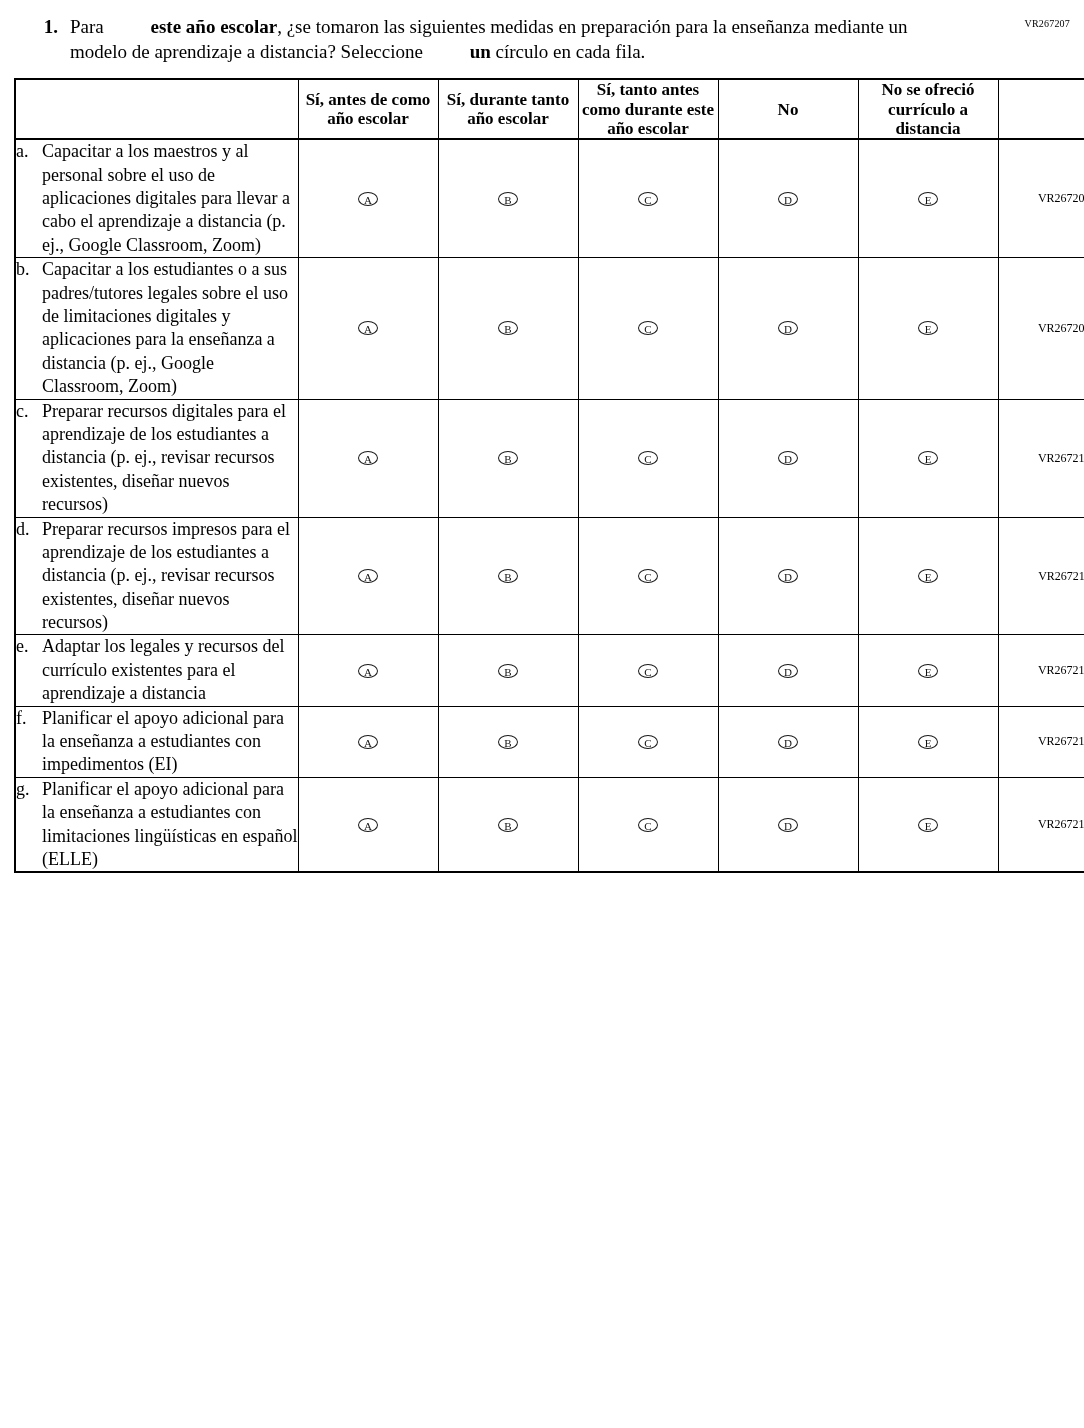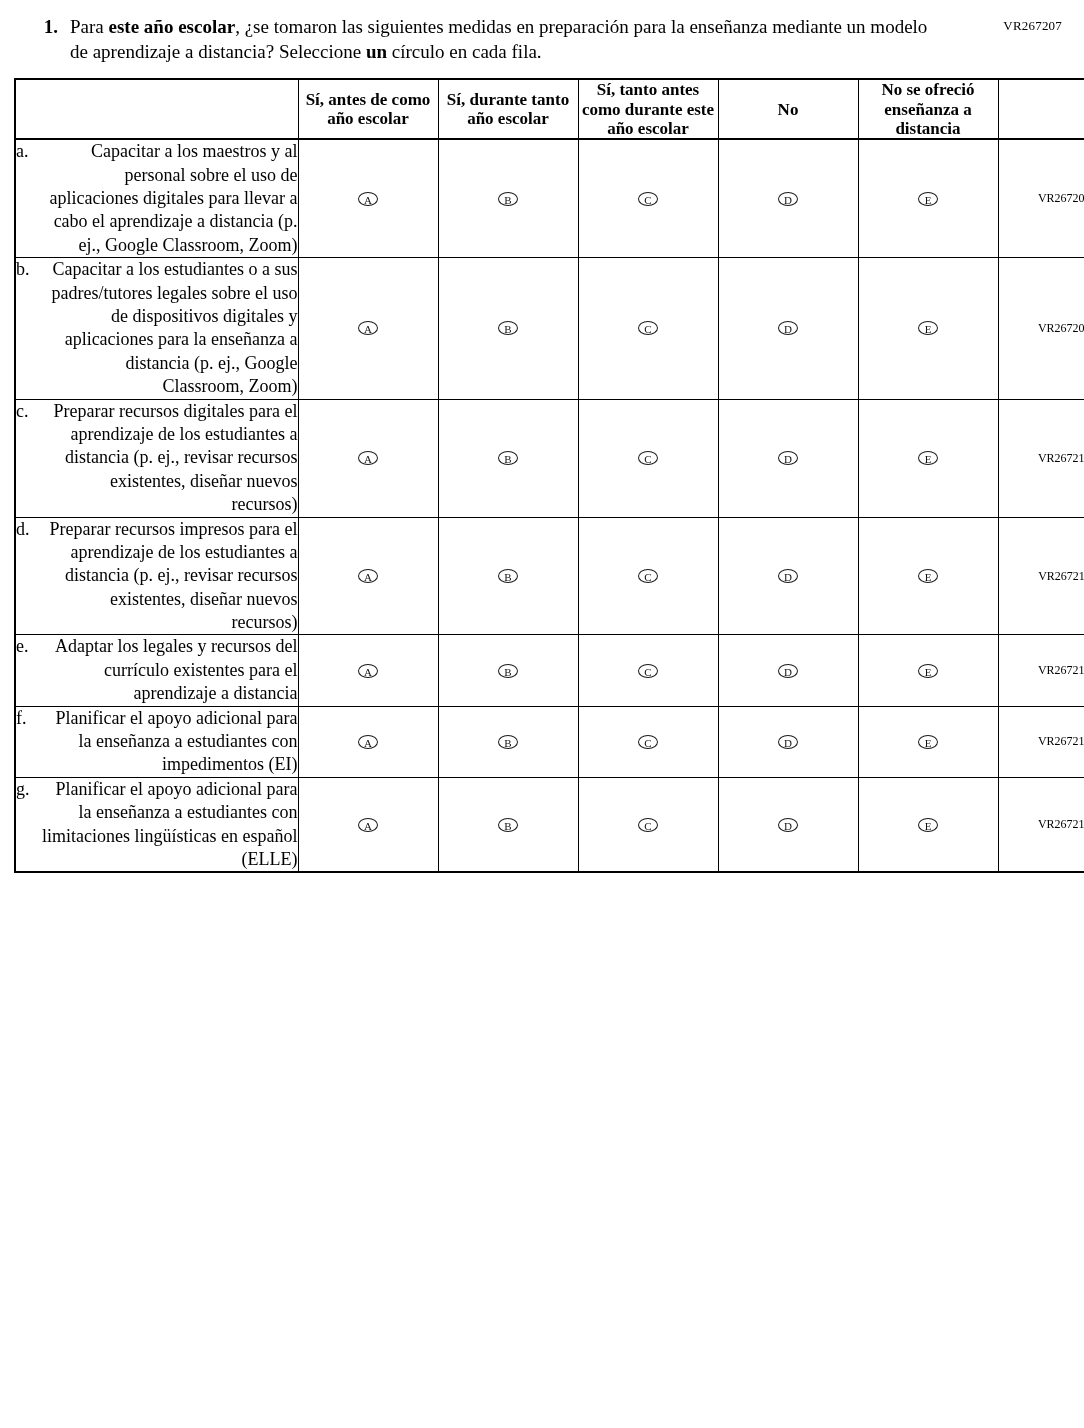--- a/index.html
+++ b/index.html
@@ -17,22 +17,22 @@
   .page {
     position: relative;
     width: 1084px;
     height: 1428px;
     box-sizing: border-box;
     padding: 0 14px;
   }
   .corner-id {
     position: absolute;
     top: 4px;
-    right: 22px;
-    font-size: 13px;
+    right: 14px;
+    font-size: 10px;
     font-family: "Liberation Serif", serif;
     letter-spacing: 0.2px;
   }
   .question {
     display: flex;
     align-items: flex-start;
     margin: 14px 0 0 0;
     padding-right: 120px;
   }
   .q-num {
@@ -42,21 +42,21 @@
     text-align: right;
     padding-right: 12px;
     flex: 0 0 auto;
     line-height: 1.32;
   }
   .q-text {
     font-size: 19px;
     line-height: 1.32;
     max-width: 880px;
   }
-  .q-text b { font-weight: bold; }
+  .q-text b { font-weight: bold; margin-left: 42px; }
 
   table.grid {
     border-collapse: collapse;
     width: 1056px;
     margin-top: 14px;
     table-layout: fixed;
   }
   table.grid td, table.grid th {
     border: 1px solid #000000;
     vertical-align: middle;
@@ -90,21 +90,20 @@
   .stem-inner {
     display: flex;
     align-items: flex-start;
   }
   .stem-letter {
     width: 26px;
     flex: 0 0 auto;
   }
   .stem-body {
     flex: 1 1 auto;
-    text-align: right;
   }
   td.opt {
     text-align: center;
     vertical-align: middle;
   }
   .bubble {
     display: inline-block;
     width: 20px;
     height: 14px;
     border: 1px solid #1a1a1a;
@@ -145,21 +144,21 @@
       <col class="col-opt">
       <col class="col-id">
     </colgroup>
     <thead>
       <tr>
         <th class="corner-cell"></th>
         <th>Sí, antes de como año escolar</th>
         <th>Sí, durante tanto año escolar</th>
         <th>Sí, tanto antes como durante este año escolar</th>
         <th>No</th>
-        <th>No se ofreció enseñanza a distancia</th>
+        <th>No se ofreció currículo a distancia</th>
         <th></th>
       </tr>
     </thead>
     <tbody id="grid-body">
         <tr>
           <td class="stem">
             <div class="stem-inner">
               <span class="stem-letter">a.</span>
               <span class="stem-body">Capacitar a los maestros y al personal sobre el uso de aplicaciones digitales para llevar a cabo el aprendizaje a distancia (p. ej., Google Classroom, Zoom)</span>
             </div>
@@ -168,21 +167,21 @@
           <td class="opt"><span class="bubble">B</span></td>
           <td class="opt"><span class="bubble">C</span></td>
           <td class="opt"><span class="bubble">D</span></td>
           <td class="opt"><span class="bubble">E</span></td>
           <td class="rowid">VR267208</td>
         </tr>
         <tr>
           <td class="stem">
             <div class="stem-inner">
               <span class="stem-letter">b.</span>
-              <span class="stem-body">Capacitar a los estudiantes o a sus padres/tutores legales sobre el uso de dispositivos digitales y aplicaciones para la enseñanza a distancia (p. ej., Google Classroom, Zoom)</span>
+              <span class="stem-body">Capacitar a los estudiantes o a sus padres/tutores legales sobre el uso de limitaciones digitales y aplicaciones para la enseñanza a distancia (p. ej., Google Classroom, Zoom)</span>
             </div>
           </td>
           <td class="opt"><span class="bubble">A</span></td>
           <td class="opt"><span class="bubble">B</span></td>
           <td class="opt"><span class="bubble">C</span></td>
           <td class="opt"><span class="bubble">D</span></td>
           <td class="opt"><span class="bubble">E</span></td>
           <td class="rowid">VR267209</td>
         </tr>
         <tr>

